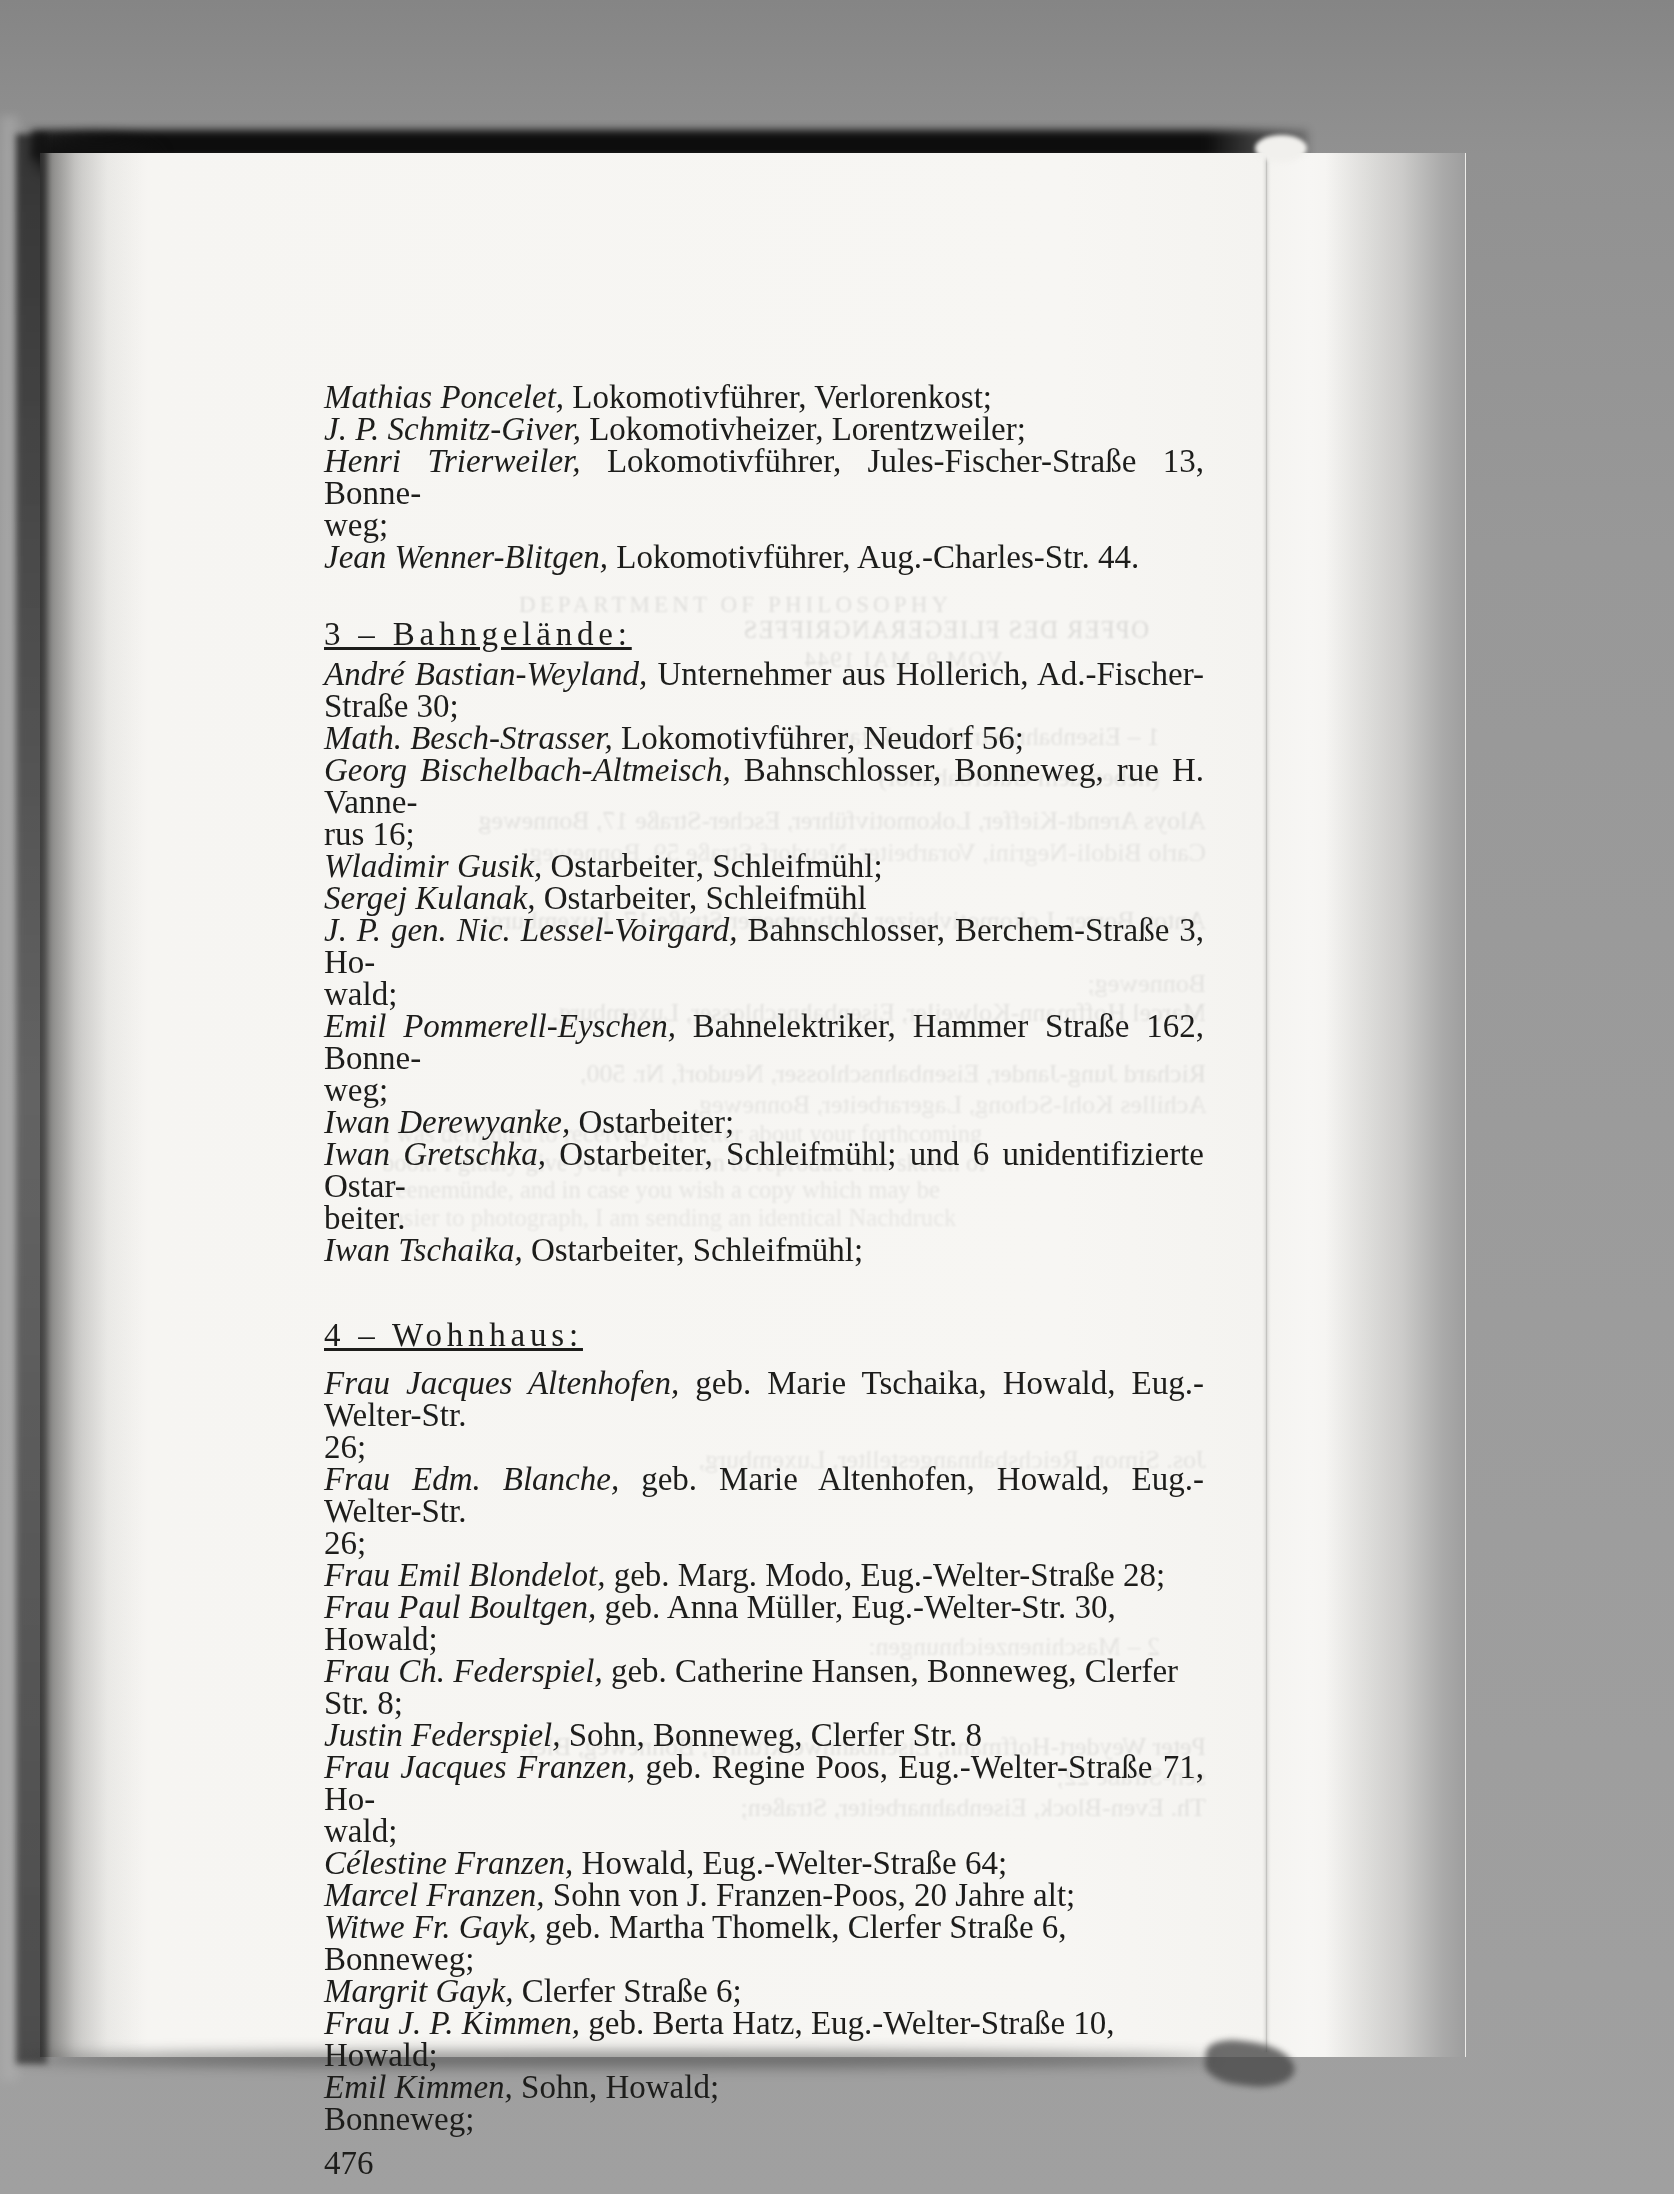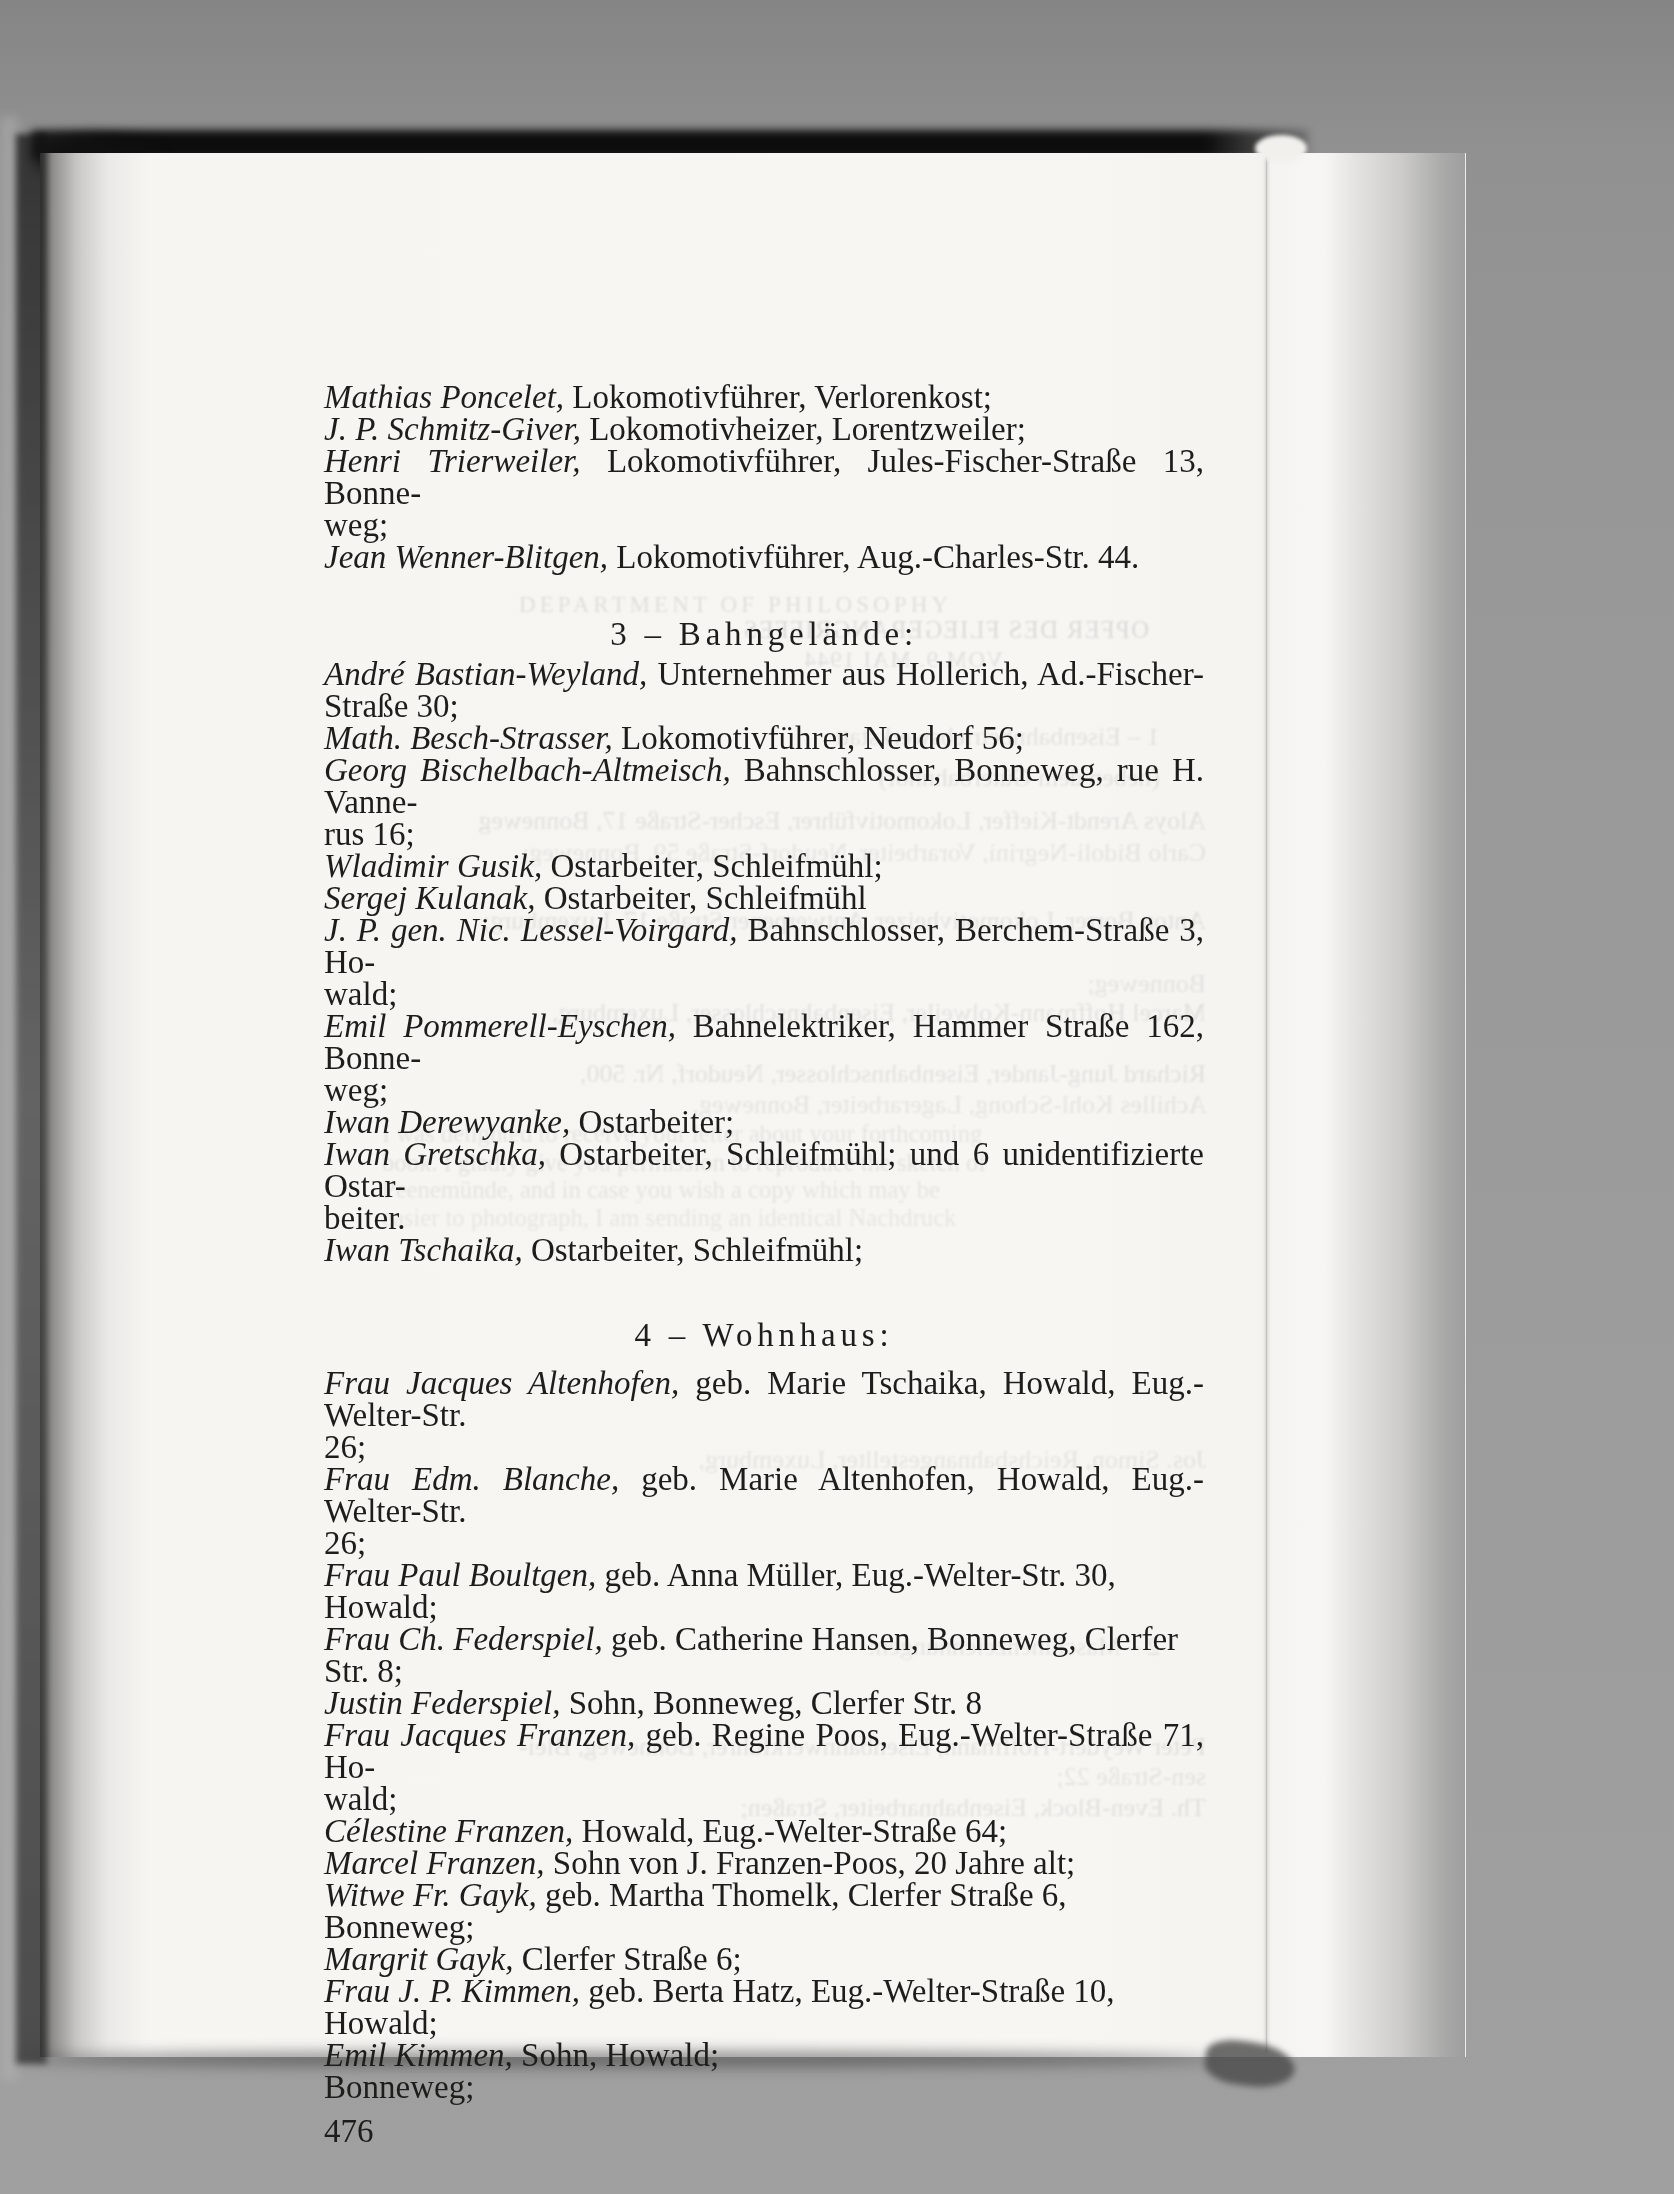--- a/index.html
+++ b/index.html
@@ -28,21 +28,21 @@
   .bottom-shadow{position:absolute;left:19px;top:2051px;width:1202px;height:16.4px;background:#2e2e2e;opacity:.5;
       filter:blur(6.8px);border-radius:50%;}
   .corner-blob{position:absolute;left:1205px;top:2042px;width:90px;height:44px;background:#474747;opacity:.78;
       filter:blur(3.4px);border-radius:40% 60% 55% 45%;transform:rotate(7deg);}
   .ghost-layer{position:absolute;inset:0;}
   .ghost{position:absolute;color:#161616;filter:blur(1px);white-space:nowrap;overflow:hidden;}
   .text-col{position:absolute;left:324px;top:381px;width:880px;font-size:33px;line-height:32px;color:#1d1d1b;}
   .line{text-align:left;}
   .line.j{text-align:justify;text-align-last:justify;font-family:Liberation Serif, serif;}
   .nm{font-style:italic;}
-  .heading{text-align:center;letter-spacing:4.8px;}
+  .heading{text-align:left;letter-spacing:4.8px;text-decoration:underline;}
   .sec-1 .heading{margin:45px 0 8.2px 0;}
   .sec-2 .heading{margin:53px 0 15.7px 0;}
   .page-number{margin-top:12.3px;}
 </style>
 </head>
 <body>
 
 <div id="canvas">
   <div class="bg"></div>
   <div class="edge-light"></div>
@@ -140,20 +140,23 @@
         <div class="heading">4 – Wohnhaus:</div>
         <div class="entry">
           <div class="line j"><span class="nm">Frau Jacques Altenhofen,</span><span> geb. Marie Tschaika, Howald, Eug.-Welter-Str.</span></div>
           <div class="line"><span>26;</span></div>
         </div>
         <div class="entry">
           <div class="line j"><span class="nm">Frau Edm. Blanche,</span><span> geb. Marie Altenhofen, Howald, Eug.-Welter-Str.</span></div>
           <div class="line"><span>26;</span></div>
         </div>
         <div class="entry">
+          <div class="line"><span class="nm">Frau Emil Blondelot,</span><span> geb. Marg. Modo, Eug.-Welter-Straße 28;</span></div>
+        </div>
+        <div class="entry">
           <div class="line"><span class="nm">Frau Paul Boultgen,</span><span> geb. Anna Müller, Eug.-Welter-Str. 30, Howald;</span></div>
         </div>
         <div class="entry">
           <div class="line"><span class="nm">Frau Ch. Federspiel,</span><span> geb. Catherine Hansen, Bonneweg, Clerfer Str. 8;</span></div>
         </div>
         <div class="entry">
           <div class="line"><span class="nm">Justin Federspiel,</span><span> Sohn, Bonneweg, Clerfer Str. 8</span></div>
         </div>
         <div class="entry">
           <div class="line j"><span class="nm">Frau Jacques Franzen,</span><span> geb. Regine Poos, Eug.-Welter-Straße 71, Ho-</span></div>

